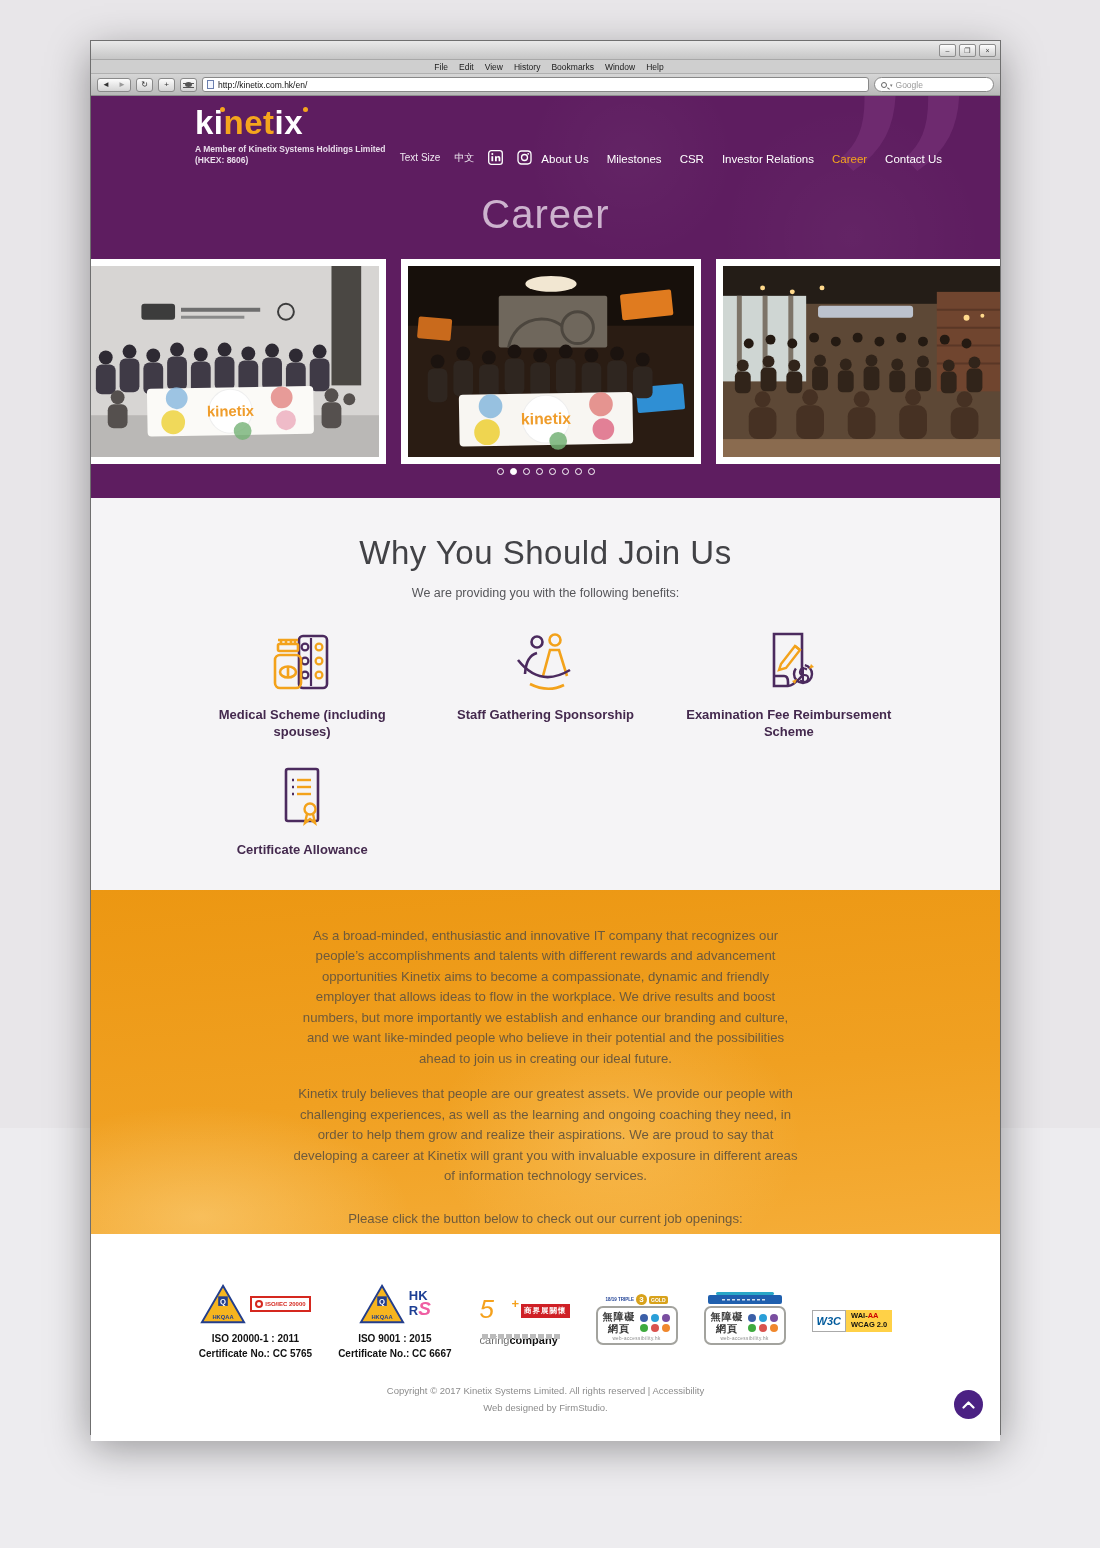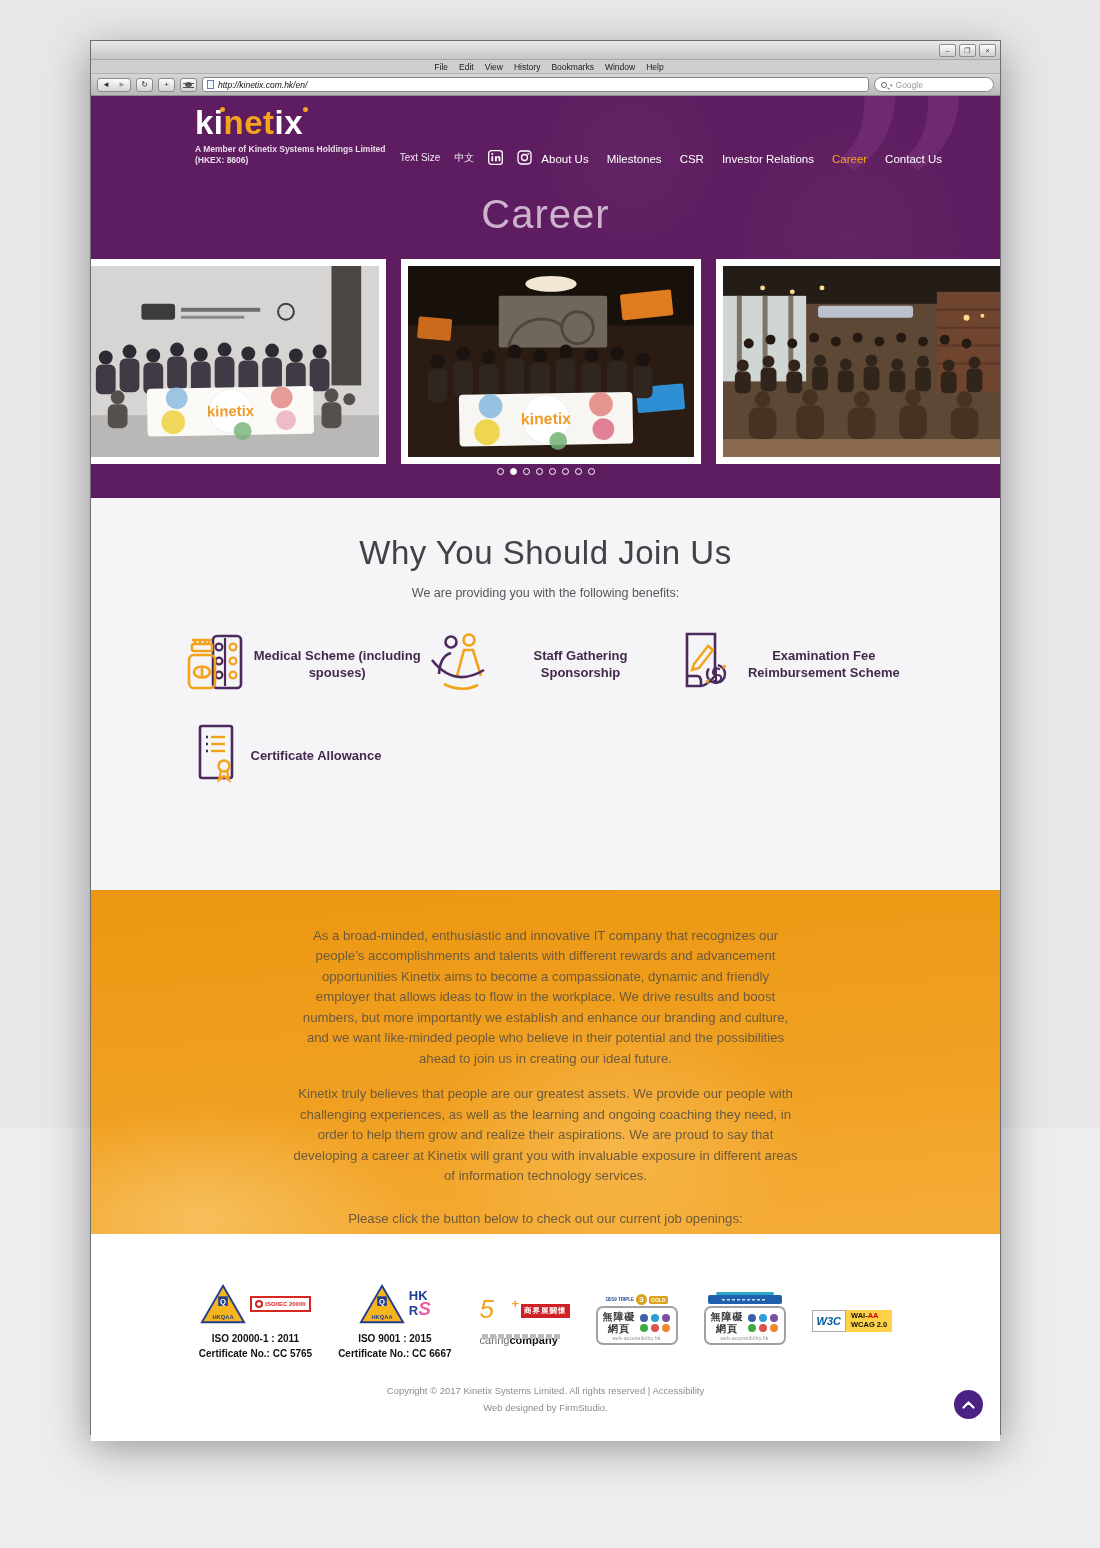--- a/index.html
+++ b/index.html
@@ -40,21 +40,21 @@
     border-radius:3px; font-size:8px; color:#333; display:flex; align-items:center; justify-content:center;
   }
   .navpair { width:34px; display:flex; }
   .navpair b { flex:1; text-align:center; font-size:8px; font-weight:normal; }
   .navpair .fwd { color:#9a9a9a; }
   .sq { width:17px; }
   .bug-body { width:7px; height:5px; background:#555; border-radius:50%; position:relative; }
   .bug-body::before { content:""; position:absolute; left:-2px; top:1px; width:11px; height:1px; border-top:1px solid #555; border-bottom:1px solid #555; height:3px; }
   .urlfield {
     flex:1; height:15px; background:#fff; border:1px solid #888; border-radius:3px;
-    display:flex; align-items:center; padding:0 4px; gap:4px;font-style:italic;
+    display:flex; align-items:center; padding:0 4px; gap:4px;
   }
   .pageicon { width:7px; height:9px; border:1px solid #6b7fae; background:#f4f7ff; }
   .urlfield span { font-size:8.5px; color:#111; }
   .searchfield {
     width:120px; height:15px; background:#fff; border:1px solid #888; border-radius:8px;
     display:flex; align-items:center; padding:4px 6px; gap:3px;
   }
   .mag { width:6px; height:6px; border:1px solid #666; border-radius:50%; position:relative; }
   .mag::after { content:""; position:absolute; left:5px; top:5px; width:3px; height:1px; background:#666; transform:rotate(40deg); }
   .caret { font-size:5px; color:#777; }
@@ -99,21 +99,21 @@
   .dot.active { background:#fff; }
 
   
   .benefits { height:392px; background:#f5f4f6; text-align:center; padding-top:36px; }
   .benefits h1 { font-size:33px; font-weight:300; color:#424246; letter-spacing:.5px; }
   .benefits .sub { font-size:12.5px; color:#56565a; margin-top:14px; }
   .bgrid {
     width:730px; margin:22px auto 0; display:grid;
     grid-template-columns:repeat(3,1fr); row-gap:16px;
   }
-  .bcell { display:flex; align-items:center; }
+  .bcell { display:flex; flex-direction:column; align-items:center; }
   .bcell .icn { height:76px; display:flex; align-items:flex-end; justify-content:center; }
   .bcell .lbl { margin-top:9px; font-size:13px; font-weight:bold; color:#44294e; line-height:1.3; max-width:210px; }
 
   
   .orange {
     height:344px; background:linear-gradient(175deg,#ec9712 0%,#f0a021 55%,#f5ad38 100%);
     position:relative; overflow:hidden; text-align:center; padding-top:36px;
   }
   .orange::before {
     content:""; position:absolute; inset:0;

